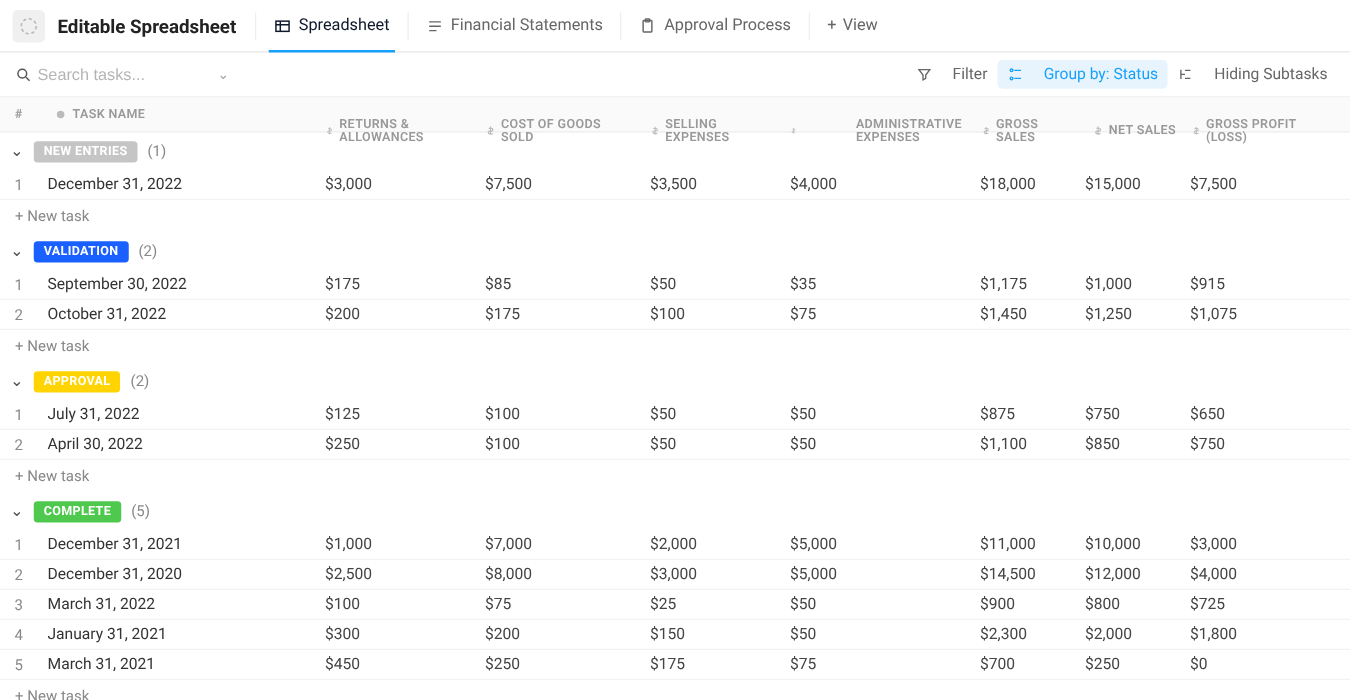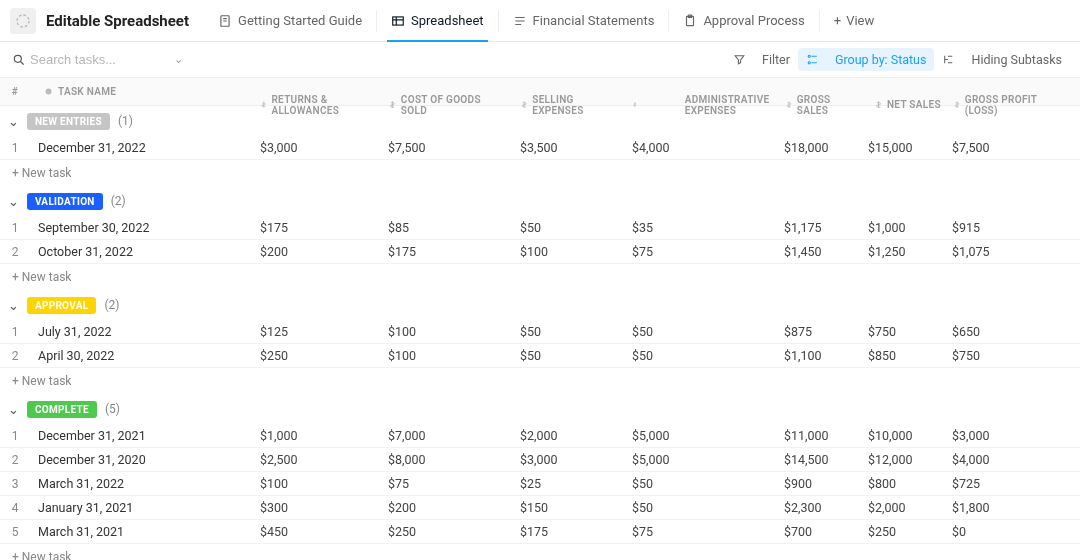--- a/index.html
+++ b/index.html
@@ -62,27 +62,20 @@
 
 <div class="topbar">
   <div class="logo-box">
     <svg viewBox="0 0 24 24" fill="none" stroke="#bbb" stroke-width="2">
         <circle cx="12" cy="12" r="9" stroke-dasharray="4 3"></circle>
       </svg>
   </div>
   <div class="page-title">Editable Spreadsheet</div>
   <div class="tab-sep"></div>
   <div class="tabs">
-    <div class="tab">
-      <svg viewBox="0 0 24 24" fill="none" stroke="currentColor" stroke-width="2">
-          <rect x="5" y="3" width="14" height="18" rx="1"></rect>
-          <path d="M9 8h6M9 12h6"></path>
-        </svg>
-      <span>Getting Started Guide</span>
-    </div>
     <div class="tab-sep"></div>
     <div class="tab active">
       <svg viewBox="0 0 24 24" fill="none" stroke="currentColor" stroke-width="2">
           <rect x="3" y="5" width="18" height="14"></rect>
           <path d="M3 10h18M9 5v14"></path>
         </svg>
       <span>Spreadsheet</span>
     </div>
     <div class="tab-sep"></div>
     <div class="tab">

